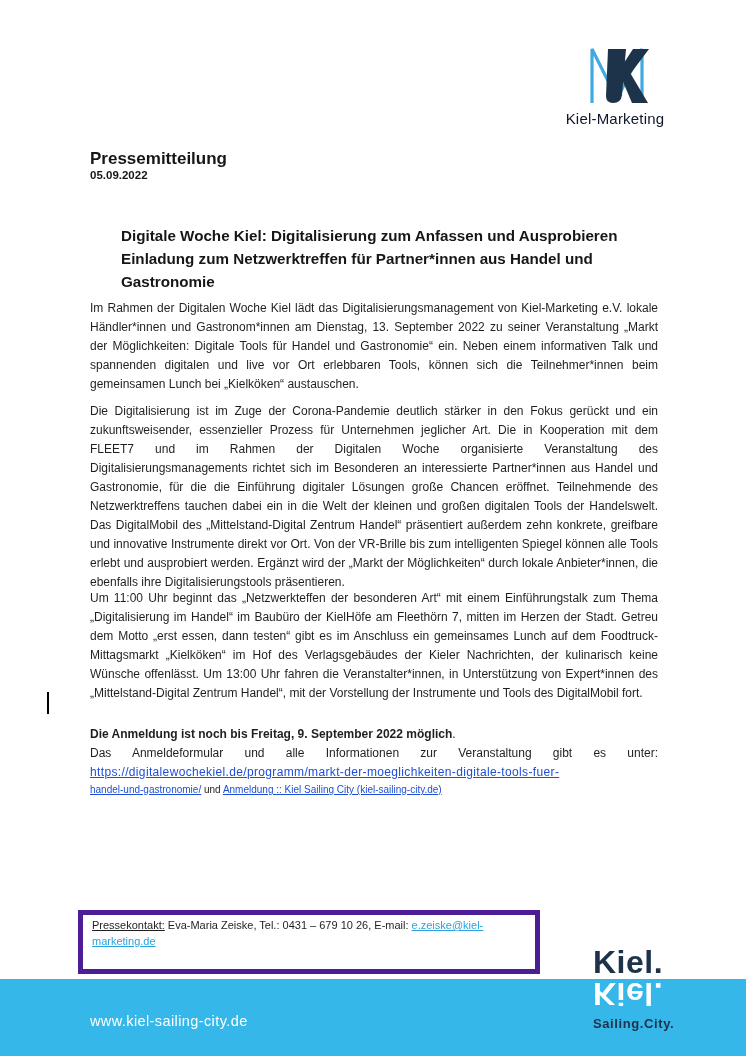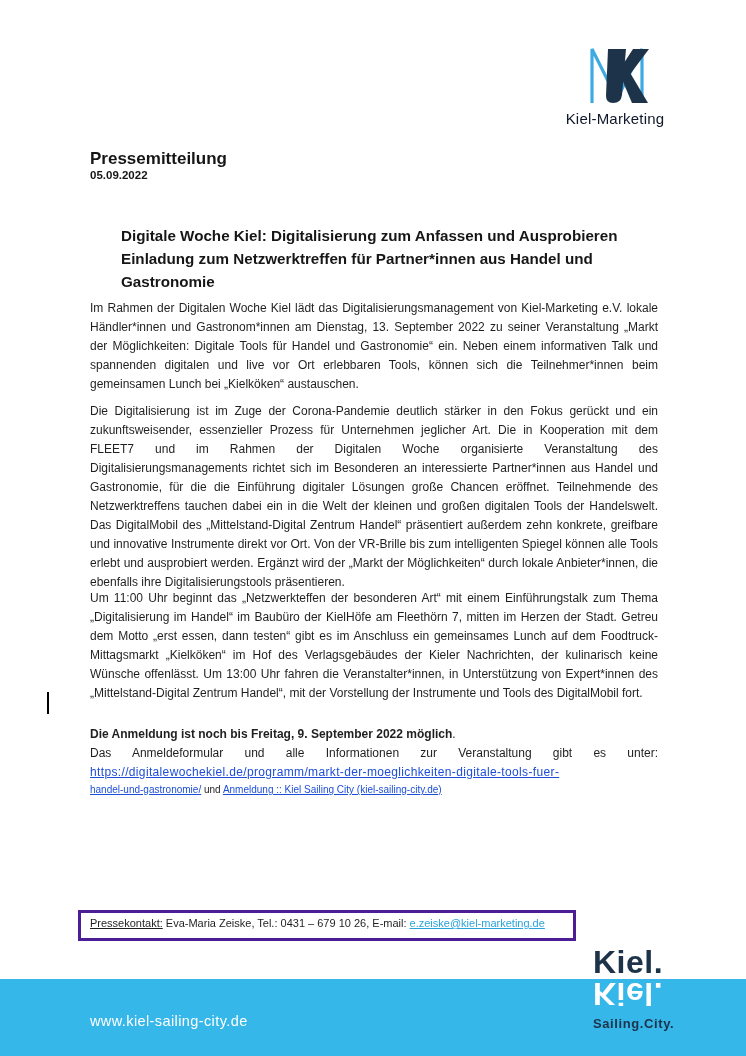--- a/index.html
+++ b/index.html
@@ -33,22 +33,22 @@
   .deadline{position:absolute;left:90px;top:727px;width:568px;font-size:12px;margin:0;}
   .deadline b{font-weight:bold;}
   .forminfo{position:absolute;left:90px;top:746px;width:568px;font-size:12px;margin:0;
         text-align:justify;text-align-last:justify;}
   .linkline1{position:absolute;left:90px;top:765px;width:568px;font-size:12px;margin:0;
         letter-spacing:0.35px;white-space:nowrap;}
   .linkline2{position:absolute;left:90px;top:784px;width:568px;font-size:10px;margin:0;}
   a.doclink{color:#1d4ed8;text-decoration:underline;cursor:pointer;}
 
   
-  .contactbox{position:absolute;left:78px;top:910px;width:498px;box-sizing:border-box;
-        border:3px solid #4c1d95;padding:3px 9px 6px 9px;font-size:11px;line-height:15.5px;}
+  .contactbox{position:absolute;left:78px;top:910px;width:462px;box-sizing:border-box;
+        border:5px solid #4c1d95;padding:3px 9px 20px 9px;font-size:11px;line-height:15.5px;}
   .contactbox .ulabel{text-decoration:underline;}
   a.contactlink{color:#2aa3dc;text-decoration:underline;cursor:pointer;}
 
   
   .footerband{position:absolute;left:0;top:979px;width:746px;height:77px;background:#35b7ea;}
   .footer-url{position:absolute;left:90px;top:1013px;font-size:14.5px;color:#ffffff;
         letter-spacing:0.4px;}
   .brand-kiel{position:absolute;left:593px;top:946px;font-size:32px;line-height:32px;
         font-weight:bold;color:#1d3349;letter-spacing:0.5px;}
   .brand-kiel-mirror{position:absolute;left:593px;top:978px;font-size:32px;line-height:32px;

